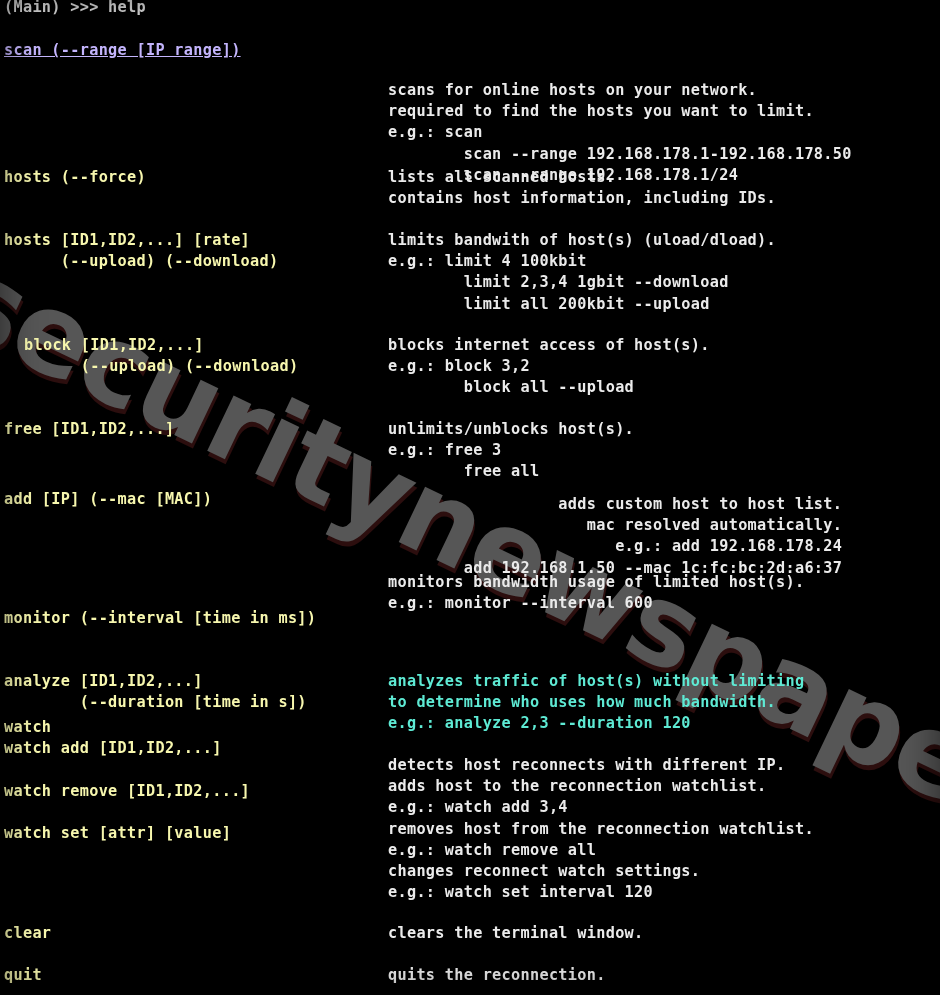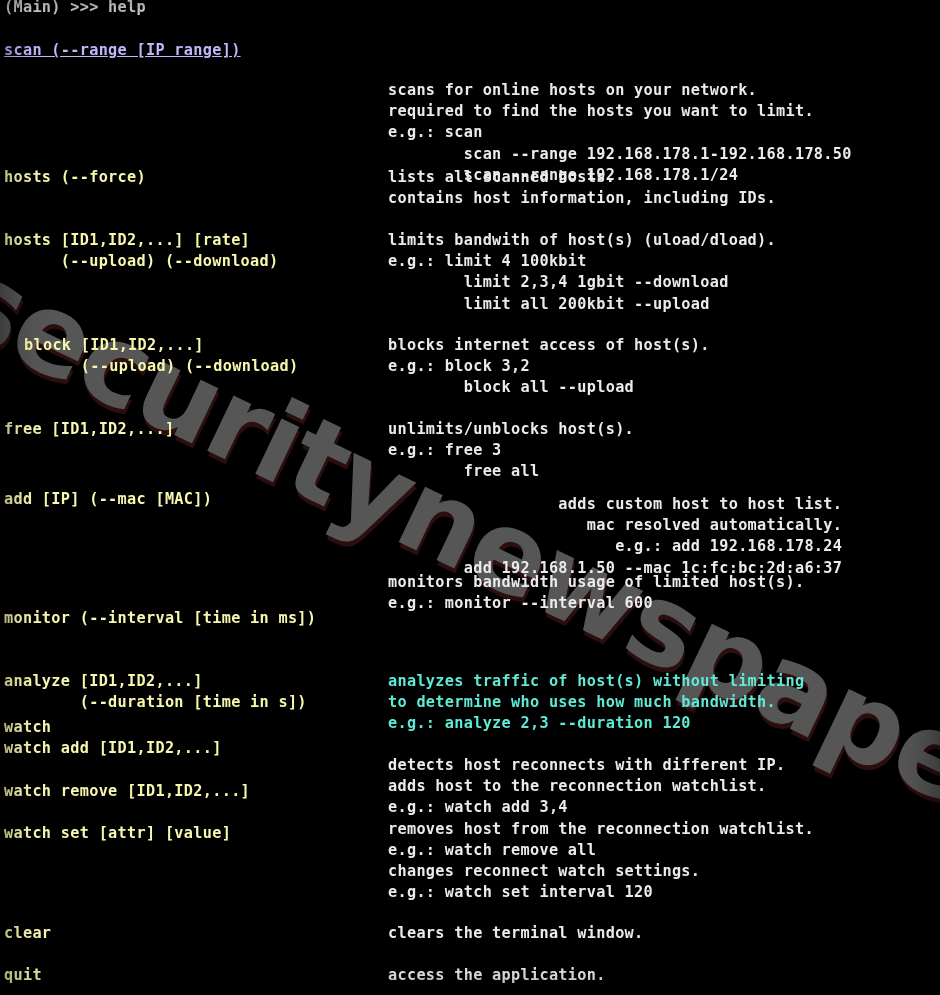--- a/index.html
+++ b/index.html
@@ -139,18 +139,18 @@
 e.g.: watch add 3,4
 removes host from the reconnection watchlist.
 e.g.: watch remove all
 changes reconnect watch settings.
 e.g.: watch set interval 120</div>
 
     <div class="line col-left c-cmd" style="top: 923px; color: rgb(247, 247, 174);">clear</div>
     <div class="line col-right c-desc" style="top: 923px; color: rgb(235, 235, 235);">clears the terminal window.</div>
 
     <div class="line col-left c-cmd" style="top: 965px; color: rgb(247, 247, 174);">quit</div>
-    <div class="line col-right c-desc" style="top: 965px; color: rgb(235, 235, 235);">access the application.</div>
+    <div class="line col-right c-desc" style="top: 965px; color: rgb(235, 235, 235);">quits the reconnection.</div>
 
   </div>
 
   <div id="vignette"></div>
 </div>
 
 </body></html>

